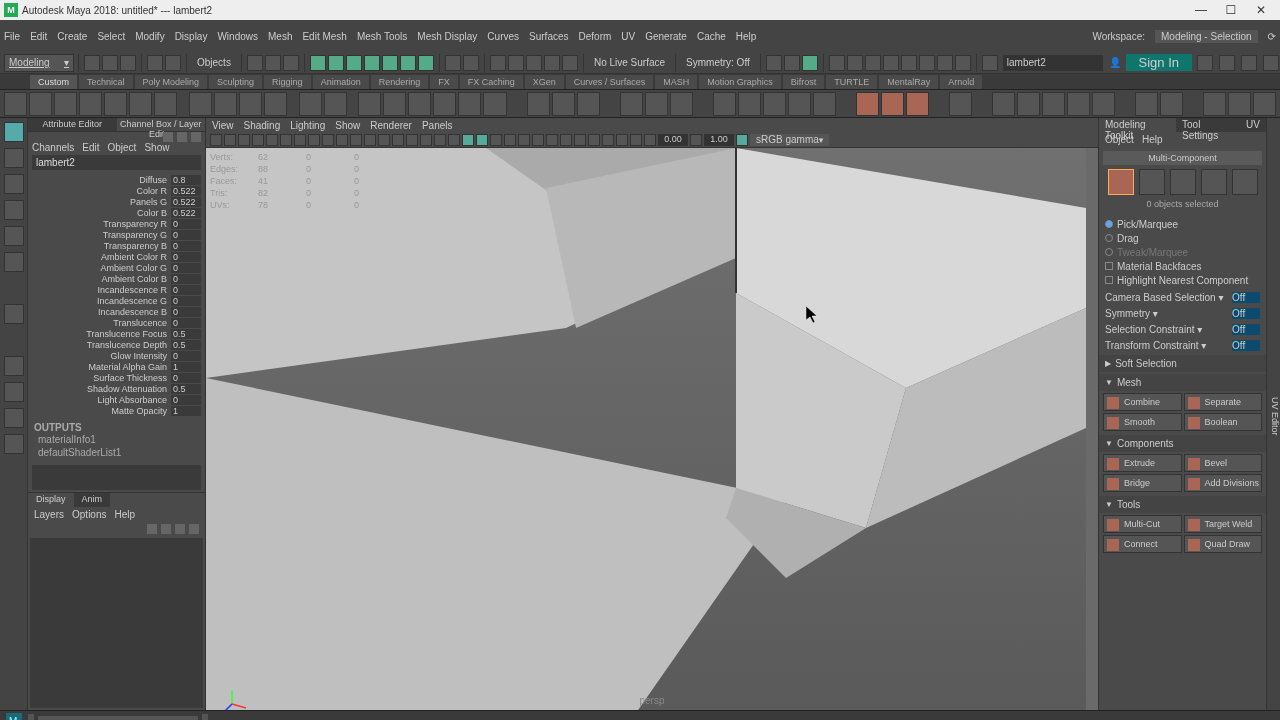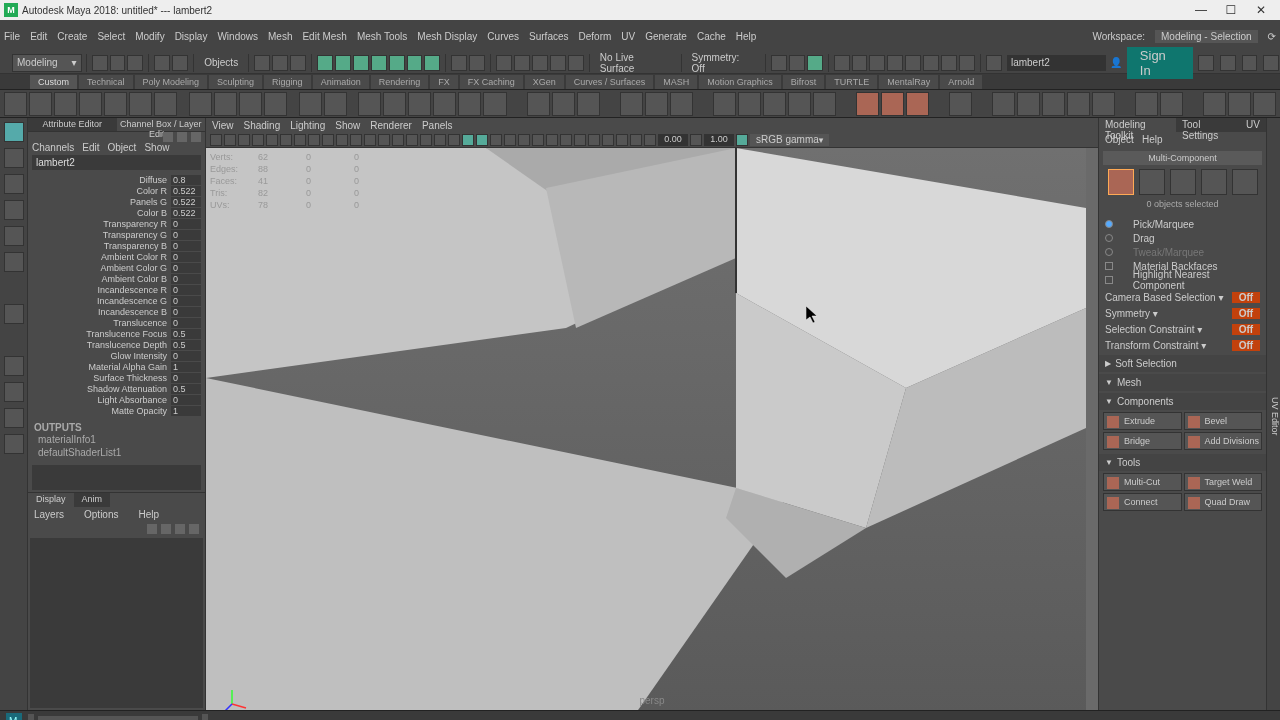--- a/index.html
+++ b/index.html
@@ -6,21 +6,21 @@
 body { background:#444; color:#ccc; width:1280px; height:720px; overflow:hidden; position:relative; }
 .titlebar { height:20px; background:#eee; color:#333; display:flex; align-items:center; padding:0 4px; }
 .titlebar .maya-icon { width:14px; height:14px; background:#2a5; margin-right:4px; display:flex; align-items:center; justify-content:center; color:#fff; font-weight:bold; font-size:9px; }
 .titlebar .title { flex:1; }
 .titlebar .winbtn { width:30px; height:18px; display:flex; align-items:center; justify-content:center; color:#333; font-size:12px; }
 .titlebar .close { }
 .menubar { height:16px; background:#444; display:flex; align-items:center; padding:16px 4px; gap:10px; }
 .menubar .mitem { color:#ccc; font-size:10px; }
 .menubar .spacer { flex:1; }
 .topshelf1 { height:22px; background:#444; display:flex; align-items:center; border-bottom:1px solid #333; }
-.mode-drop { width:70px; height:18px; background:#555; border:1px solid #333; margin-left:12px; display:flex; align-items:center; padding:0 4px; justify-content:space-between; }
+.mode-drop { width:70px; height:18px; background:#555; border:1px solid #333; margin-left:4px; display:flex; align-items:center; padding:0 4px; justify-content:space-between;text-decoration:underline; }
 .topshelf1 .sep { width:1px; height:18px; background:#333; margin:0 4px; }
 .topshelf1 .tbtn { width:16px; height:16px; background:#555; margin:0 1px; border:1px solid #333; }
 .topshelf1 .tbtn.on { background:#5a8; }
 .topshelf1 .txt { padding:0 6px; }
 .shelftabs { height:16px; background:#3a3a3a; display:flex; align-items:flex-end; padding-left:30px; gap:2px; border-bottom:1px solid #222; }
 .shelftabs .tab { padding:2px 8px; background:#4a4a4a; font-size:9px; color:#aaa; }
 .shelftabs .tab.active { background:#555; color:#ddd; }
 .shelf { height:28px; background:#444; display:flex; align-items:center; padding:0 4px; gap:2px; border-bottom:1px solid #222; }
 .shelf .sbtn { width:24px; height:24px; background:#555; border:1px solid #333; display:flex; align-items:center; justify-content:center; }
 .shelf .sbtn.orange { background:#a65; }
@@ -43,21 +43,21 @@
 .attr-row { display:flex; height:11px; align-items:center; }
 .attr-row .alabel { flex:1; text-align:right; padding-right:4px; font-size:9px; color:#ccc; }
 .attr-row .aval { width:30px; background:#3a3a3a; text-align:left; padding-left:2px; font-size:9px; }
 .cb-section { padding:4px 6px; font-size:9px; color:#aaa; }
 .cb-section .line { padding:1px 0; padding-left:4px; }
 .cb-dark { background:#3a3a3a; margin:2px 4px; height:36px; }
 .layer-panel { border-top:1px solid #333; }
 .layer-tabs { display:flex; height:14px; }
 .layer-tabs .lt { padding:1px 8px; font-size:9px; background:#3a3a3a; }
 .layer-tabs .lt.active { background:#4a4a4a; }
-.layer-menus { display:flex; gap:20px; padding:2px 6px; font-size:10px; }
+.layer-menus { display:flex; gap:8px; padding:2px 6px; font-size:10px; }
 .layer-icons { display:flex; justify-content:flex-end; gap:4px; padding:2px 6px; }
 .layer-icons .li { width:10px; height:10px; background:#666; }
 .layer-body { flex:1; background:#3a3a3a; margin:2px; min-height:170px; }
 .viewport-wrap { flex:1; background:#444; display:flex; flex-direction:column; position:relative; }
 .vp-menus { height:14px; display:flex; gap:10px; padding:0 6px; align-items:center; font-size:10px; background:#4a4a4a; }
 .vp-toolbar { height:16px; background:#4a4a4a; display:flex; align-items:center; padding:0 4px; gap:2px; border-bottom:1px solid #333; }
 .vp-toolbar .vbtn { width:12px; height:12px; background:#555; border:1px solid #333; }
 .vp-toolbar .vbtn.on { background:#5a9; }
 .vp-toolbar .vnum { width:30px; height:12px; background:#333; font-size:9px; text-align:center; }
 .vp-toolbar .vdrop { height:12px; background:#555; padding:0 6px; font-size:9px; display:flex; align-items:center; }
@@ -76,27 +76,27 @@
 .tk-tabs .tkt { padding:1px 6px; }
 .tk-tabs .tkt.active { background:#4a4a4a; }
 .tk-row { display:flex; gap:8px; padding:2px 6px; font-size:10px; }
 .tk-modebox { margin:4px; }
 .tk-modebox .lbl { text-align:center; background:#5a5a5a; padding:2px; font-size:9px; }
 .tk-modebox .btns { display:flex; justify-content:space-around; padding:4px 2px; }
 .tk-modebox .mb { width:26px; height:26px; background:#555; border:1px solid #333; }
 .tk-modebox .mb.on { background:#a65; border-color:#fa5; }
 .tk-modebox .sel { text-align:center; font-size:9px; color:#aaa; padding-bottom:2px; }
 .tk-list { padding:2px 6px; }
-.tk-list .item { display:flex; align-items:center; height:14px; font-size:9px; gap:20px; }
+.tk-list .item { display:flex; align-items:center; height:14px; font-size:9px; gap:4px; }
 .tk-list .rad { width:8px; height:8px; border-radius:50%; border:1px solid #888; }
 .tk-list .rad.on { background:#5af; }
 .tk-list .chk { width:8px; height:8px; border:1px solid #888; }
 .tk-opt { display:flex; padding:2px 6px; font-size:9px; align-items:center; height:16px; }
 .tk-opt .olabel { flex:1; }
-.tk-opt .oval { width:28px; text-align:center; background:#c2410c;font-weight:bold; }
+.tk-opt .oval { width:28px; background:#0c4a6e; }
 .tk-section { padding:3px 6px; font-size:10px; display:flex; align-items:center; gap:4px; background:#444; margin-top:2px; }
 .tk-section .tri { font-size:8px; }
 .tk-grid { display:grid; grid-template-columns:1fr 1fr; gap:2px; padding:2px 4px; }
 .tk-grid .gbtn { height:18px; background:#555; border:1px solid #333; display:flex; align-items:center; padding-left:20px; font-size:9px; position:relative; }
 .tk-grid .gbtn::before { content:''; position:absolute; left:3px; top:3px; width:12px; height:12px; background:#a65; }
 .timeline-area { height:20px; background:#3a3a3a; border-top:1px solid #222; display:flex; align-items:center; }
 .timeline-area .maya-logo { width:28px; height:20px; display:flex; align-items:center; justify-content:center; }
 .timeline-area .tslider { flex:0 0 160px; height:10px; background:#555; margin:0 4px; }
 .cmdline { height:18px; background:#444; border-top:1px solid #222; display:flex; align-items:center; }
 .cmdline .mel { width:32px; padding:0 4px; font-size:10px; background:#3a3a3a; height:14px; display:flex; align-items:center; }
@@ -621,20 +621,26 @@
           </div>
         </div>
       <div class="tk-section">
           <span class="tri">▶</span>
           <span>Soft Selection</span>
         </div>
       <div class="tk-section">
           <span class="tri">▼</span>
           <span>Mesh</span>
         </div>
+      <div class="tk-grid">
+        <div class="gbtn">Combine</div>
+        <div class="gbtn">Separate</div>
+        <div class="gbtn">Smooth</div>
+        <div class="gbtn">Boolean</div>
+      </div>
       <div class="tk-section">
           <span class="tri">▼</span>
           <span>Components</span>
         </div>
       <div class="tk-grid">
         <div class="gbtn">Extrude</div>
         <div class="gbtn">Bevel</div>
         <div class="gbtn">Bridge</div>
         <div class="gbtn">Add Divisions</div>
       </div>

